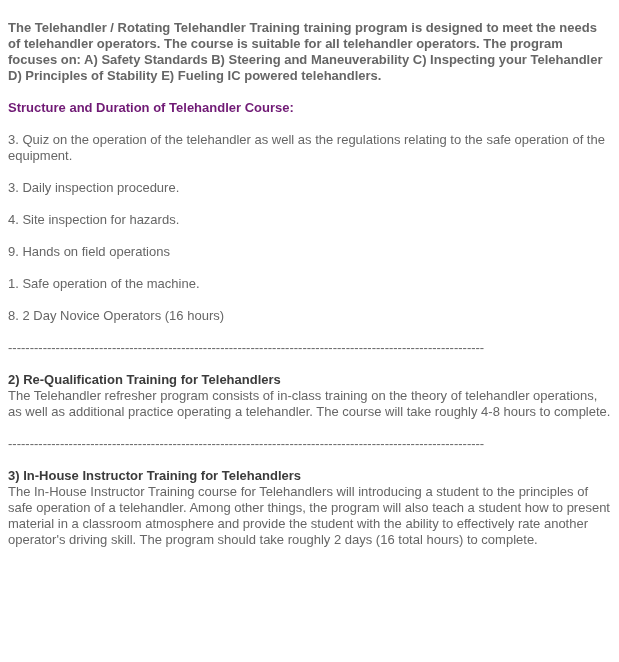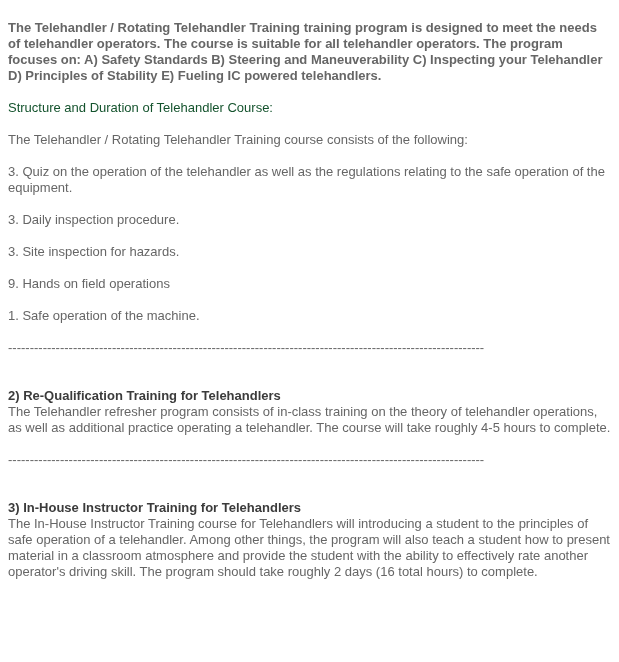--- a/index.html
+++ b/index.html
@@ -20,56 +20,55 @@
     overflow: hidden;
   }
   .page p {
     margin: 16px 0;
   }
   .page p:first-child {
     margin-top: 12px;
     font-weight: bold;
   }
   .heading {
-    font-weight: normal;
-    color: #14532d;
+    font-weight: bold;
+    color: #701a75;
   }
   .section-heading {
     display: block;
     font-weight: bold;
     color: #3b3b3b;
-    margin-top: 32px;
   }
   .separator {
     white-space: nowrap;
     overflow: hidden;
     color: #666666;
   }
 </style>
 </head>
 <body>
 
 <div class="page">
 
   <p>The Telehandler / Rotating Telehandler Training training program is designed to meet the needs of telehandler operators. The course is suitable for all telehandler operators. The program focuses on: A) Safety Standards B) Steering and Maneuverability C) Inspecting your Telehandler D) Principles of Stability E) Fueling IC powered telehandlers.</p>
 
   <p class="heading">Structure and Duration of Telehandler Course:</p>
 
-  <p>The Telehandler / Rotating Telehandler Training course consists of the following:</p>
 
   <p>3. Quiz on the operation of the telehandler as well as the regulations relating to the safe operation of the equipment.</p>
   <p>3. Daily inspection procedure.</p>
-  <p>3. Site inspection for hazards.</p>
+  <p>4. Site inspection for hazards.</p>
   <p>9. Hands on field operations</p>
   <p>1. Safe operation of the machine.</p>
+  <p>8. 2 Day Novice Operators (16 hours)</p>
 
   <p class="separator">--------------------------------------------------------------------------------------------------------------</p>
 
   <p>
-    <b class="section-heading">2) Re-Qualification Training for Telehandlers</b><span>The Telehandler refresher program consists of in-class training on the theory of telehandler operations, as well as additional practice operating a telehandler. The course will take roughly 4-5 hours to complete.</span>
+    <b class="section-heading">2) Re-Qualification Training for Telehandlers</b><span>The Telehandler refresher program consists of in-class training on the theory of telehandler operations, as well as additional practice operating a telehandler. The course will take roughly 4-8 hours to complete.</span>
   </p>
 
   <p class="separator">--------------------------------------------------------------------------------------------------------------</p>
 
   <p>
     <b class="section-heading">3) In-House Instructor Training for Telehandlers</b><span>The In-House Instructor Training course for Telehandlers will introducing a student to the principles of safe operation of a telehandler. Among other things, the program will also teach a student how to present material in a classroom atmosphere and provide the student with the ability to effectively rate another operator's driving skill. The program should take roughly 2 days (16 total hours) to complete.</span>
   </p>
 
 </div>
 

